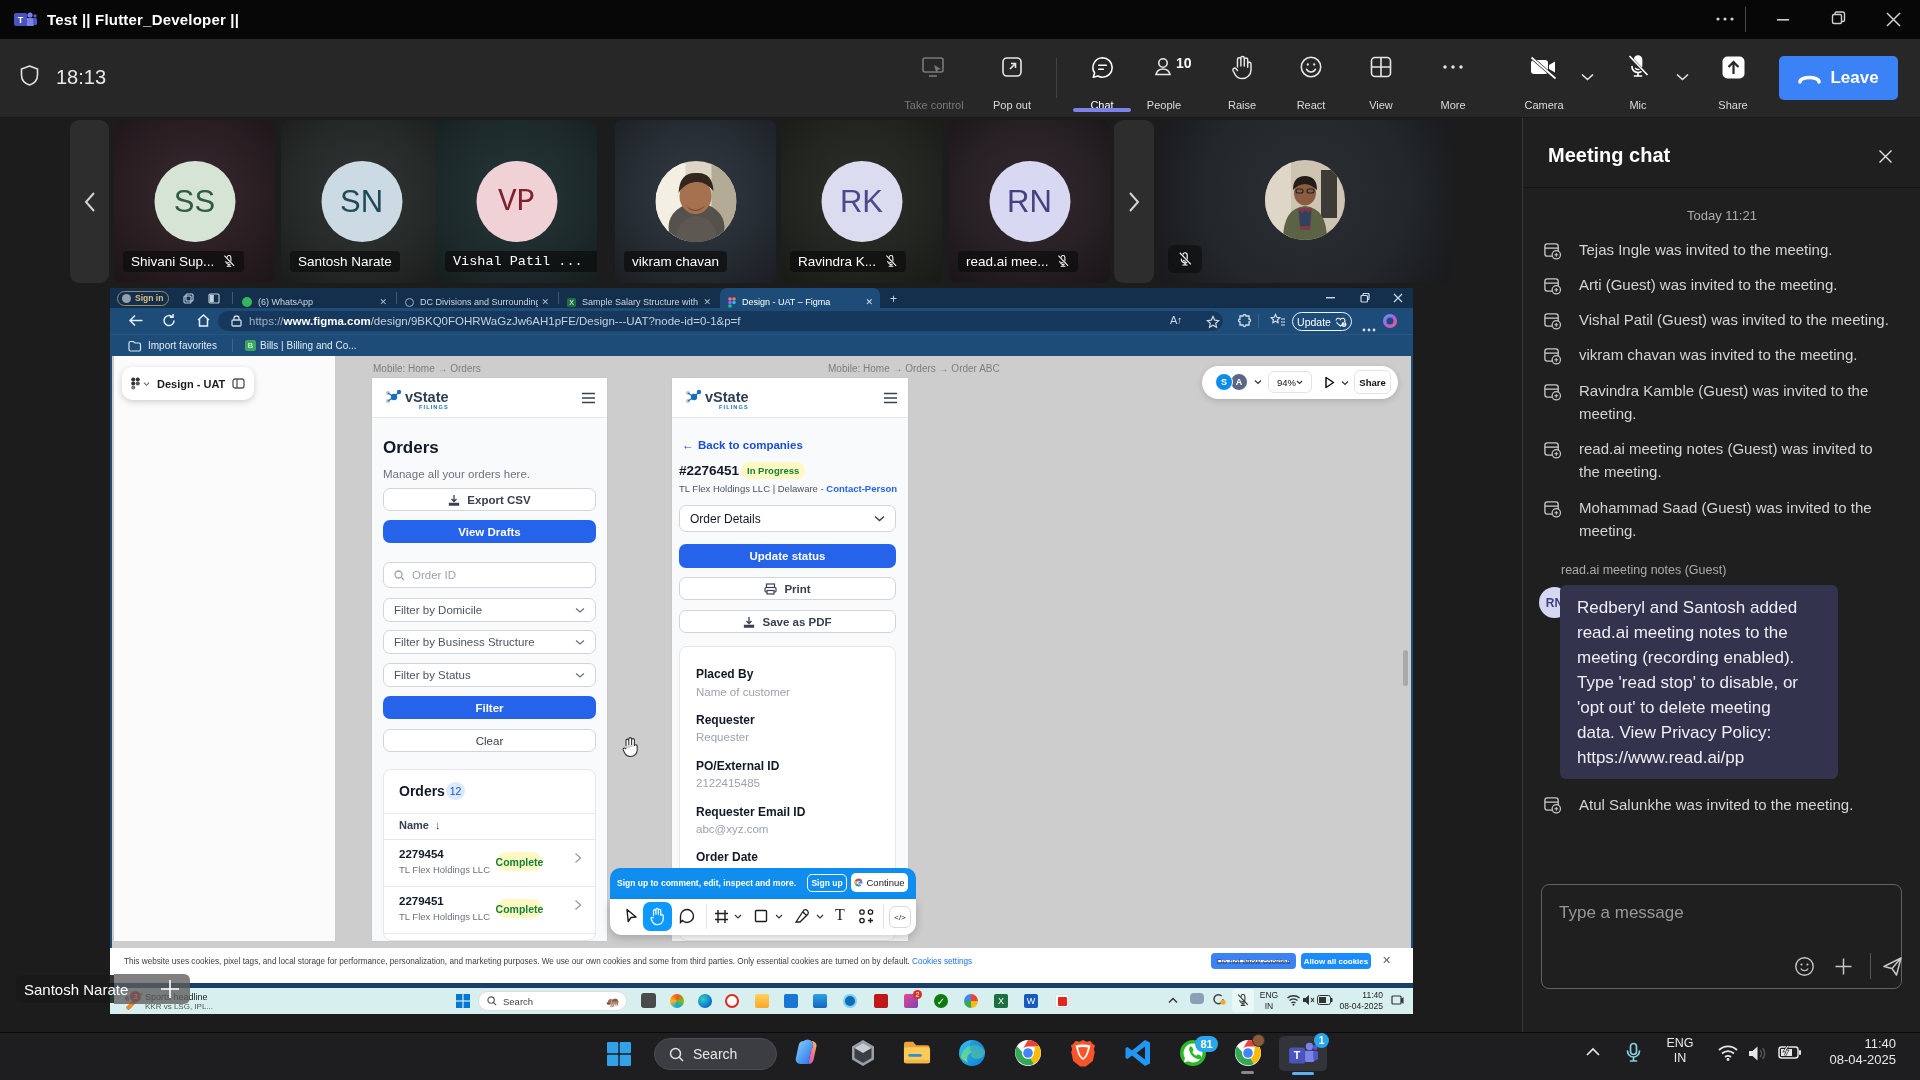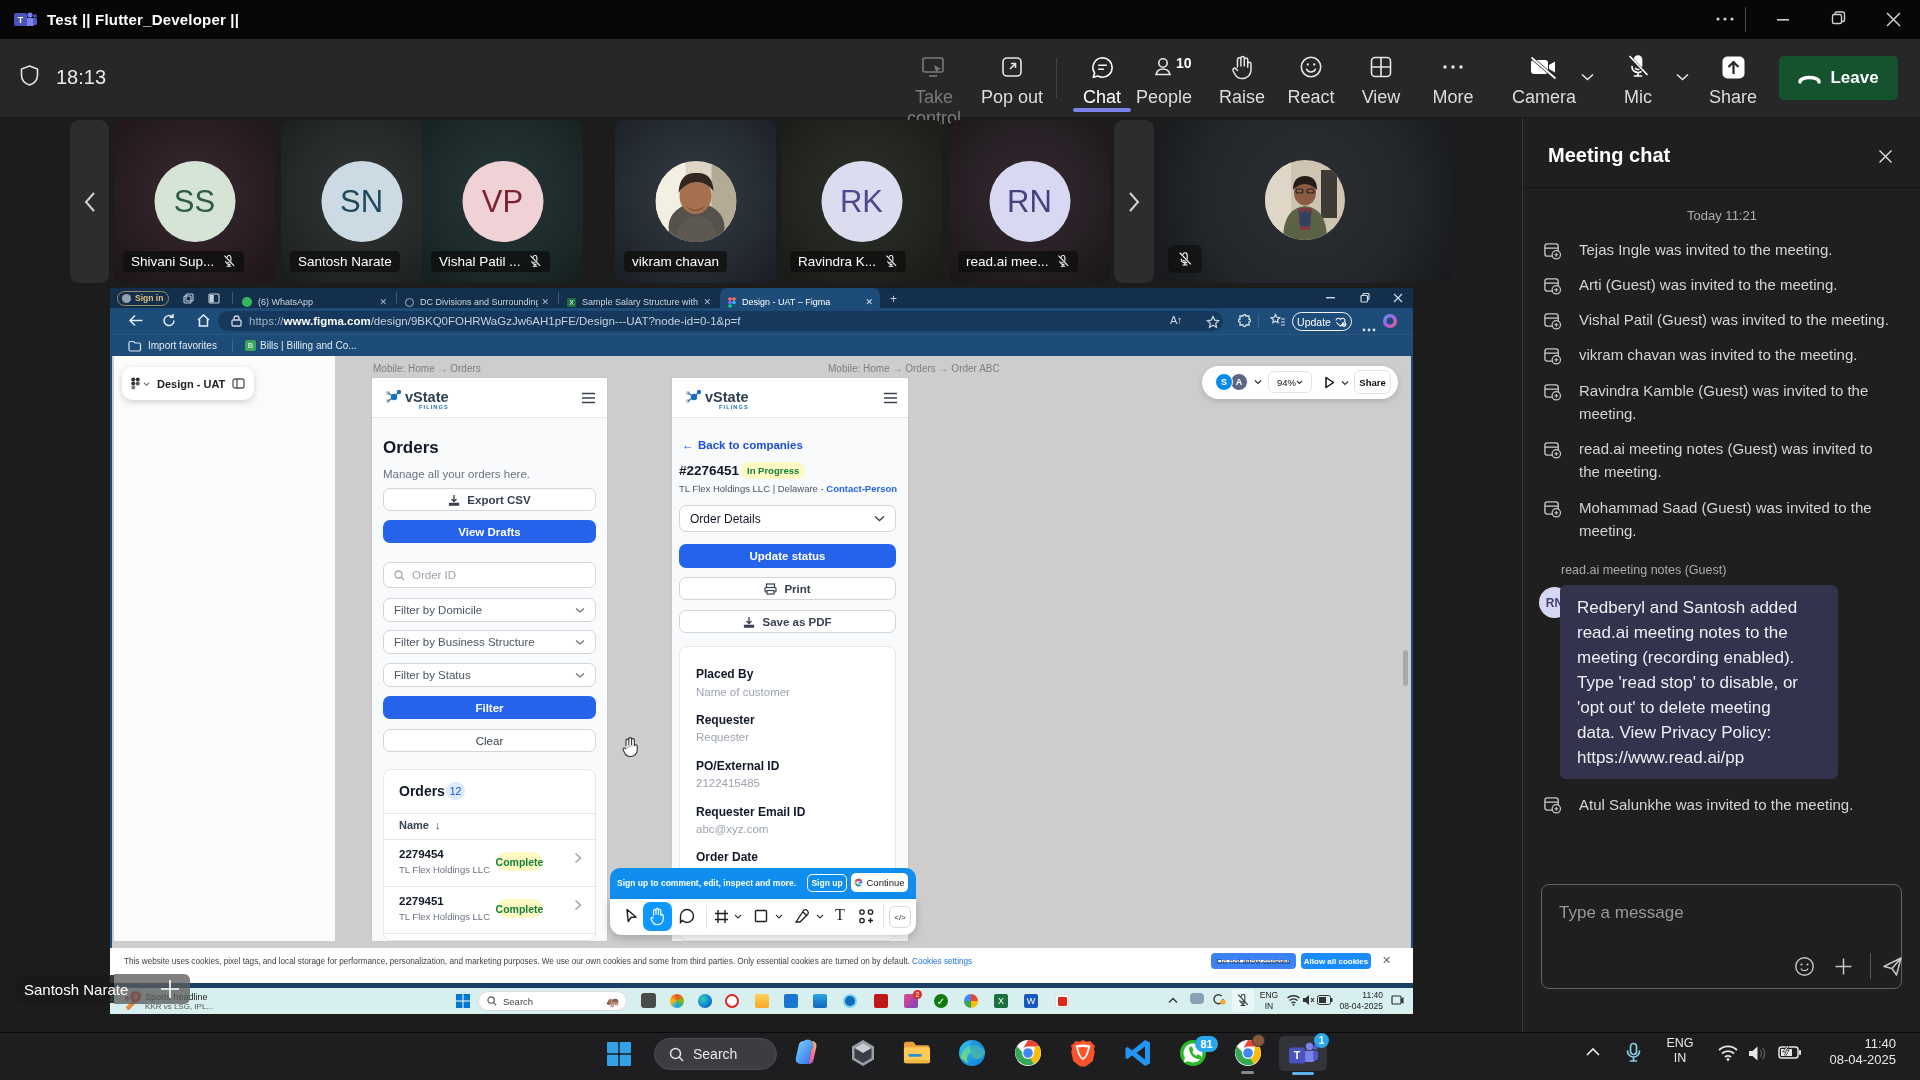--- a/index.html
+++ b/index.html
@@ -7,21 +7,21 @@
 .abs { position:absolute; }
 #stage { position:relative; width:1920px; height:1080px; }
 
 #titlebar { left:0; top:0; width:1920px; height:39px; background:#070707; }
 #titlebar .title { left:47px; top:11px; font-size:15px; font-weight:700; color:#fff; letter-spacing:.2px; }
 #wctl { top:0; height:39px; color:#c9c9c9; }
 
 #toolbar { left:0; top:39px; width:1920px; height:79px; background:#272727; border-bottom:1px solid #1a1a1a; }
 .tbtn { position:absolute; top:14px; width:76px; text-align:center; color:#e6e6e6; }
 .tbtn .ic { height:28px; display:flex; align-items:center; justify-content:center; }
-.tbtn .lb { font-size:18px; margin-top:6px; color:#dcdcdc; }
+.tbtn .lb { font-size:11px; margin-top:18px; color:#dcdcdc; }
 
 .tile { position:absolute; top:120px; height:163px; border-radius:8px; overflow:hidden; }
 .avatar { position:absolute; left:50%; top:41px; transform:translateX(-50%); width:81px; height:81px; border-radius:50%; display:flex; align-items:center; justify-content:center; font-size:31px; font-weight:400; }
 .namepl { position:absolute; left:9px; bottom:11px; height:21px; background:rgba(12,12,12,.72); border-radius:4px; display:flex; align-items:center; padding:0 8px; color:#fff; font-size:13.5px; white-space:nowrap; }
 .arrbtn { position:absolute; top:120px; width:39px; height:163px; background:#2d2d2d; border-radius:9px; color:#d5d5d5; display:flex; align-items:center; justify-content:center; }
 
 #screen { left:110px; top:288px; width:1303px; height:726px; }
 #tabbar { left:0; top:0; width:1303px; height:20px; background:#142f4c; }
 .tab { position:absolute; top:0; height:28px; font-size:9px; color:#c8d6e5; display:flex; align-items:center; white-space:nowrap; overflow:hidden; }
 #addrbar { left:0; top:20px; width:1303px; height:26px; background:#1d4c78; }
@@ -191,21 +191,21 @@
       </svg>
     <div class="tbtn" style="left:1695px;">
       <div class="ic">
           <svg width="25" height="25" viewBox="0 0 25 25">
             <rect x="1.5" y="1.5" width="22" height="22" rx="5" fill="#fff"></rect>
             <path d="M12.5 19 V7.5 M7.5 12 l5 -5 5 5" fill="none" stroke="#272727" stroke-width="2.2"></path>
           </svg>
         </div>
       <div class="lb">Share</div>
     </div>
-    <div class="abs" style="left:1779px;top:17px;width:119px;height:44px;background:#14532d;border-radius:5px;display:flex;align-items:center;justify-content:center;gap:9px;">
+    <div class="abs" style="left:1779px;top:17px;width:119px;height:44px;background:#3b82f6;border-radius:5px;display:flex;align-items:center;justify-content:center;gap:9px;">
       <svg width="23" height="11" viewBox="0 0 23 11">
           <path d="M2 9 C2 3 21 3 21 9" fill="none" stroke="#fff" stroke-width="3.6" stroke-linecap="round"></path>
         </svg>
       <span style="color:#fff;font-size:17px;font-weight:700;">Leave</span>
     </div>
   </div>
 
   <div class="abs" id="tiles" style="left:0;top:0;width:0;height:0;">
     <div class="arrbtn" style="left:70px;">
         <svg width="16" height="24" viewBox="0 0 16 24">
@@ -220,21 +220,21 @@
             <path d="M4 2 L22 21" stroke="#111" stroke-width="3.4"></path>
             <path d="M4.5 2 L22.5 21" stroke="#fff" stroke-width="1.9"></path>
           </svg></div>
     </div>
 
     <div class="tile" style="left:281px;width:161px;background:radial-gradient(circle at 50% 45%, #313434 0%, #262a29 55%, #191c1b 100%);">
       <div class="avatar" style="background:#ccdae3;color:#1f4a5a;">SN</div>
       <div class="namepl">Santosh Narate</div>
     </div>
 
-    <div class="tile" style="left:422px;width:161px;background:radial-gradient(circle at 50% 45%, #253637 0%, #1e2b2c 55%, #151e1f 100%);">
+    <div class="tile" style="left:436px;width:161px;background:radial-gradient(circle at 50% 45%, #253637 0%, #1e2b2c 55%, #151e1f 100%);font-family:Liberation Mono, monospace;">
       <div class="avatar" style="background:#f0d1d6;color:#7e2230;">VP</div>
       <div class="namepl">Vishal Patil ...&nbsp;&nbsp;<svg width="14" height="15" viewBox="0 0 26 26">
             <path d="M9.5 5.5 a3.5 3.5 0 0 1 7 0 V12 a3.5 3.5 0 0 1 -5.9 2.5 M7 12.5 a6 6 0 0 0 10.6 3.8 M13 18.5 V22 M9.5 22 h7" fill="none" stroke="#fff" stroke-width="1.9" stroke-linecap="round"></path>
             <path d="M4 2 L22 21" stroke="#111" stroke-width="3.4"></path>
             <path d="M4.5 2 L22.5 21" stroke="#fff" stroke-width="1.9"></path>
           </svg></div>
     </div>
 
     <div class="tile" style="left:615px;width:161px;background:radial-gradient(circle at 50% 45%, #333a42 0%, #272d34 55%, #1a1e23 100%);">
       <div class="avatar" style="overflow:hidden;">

